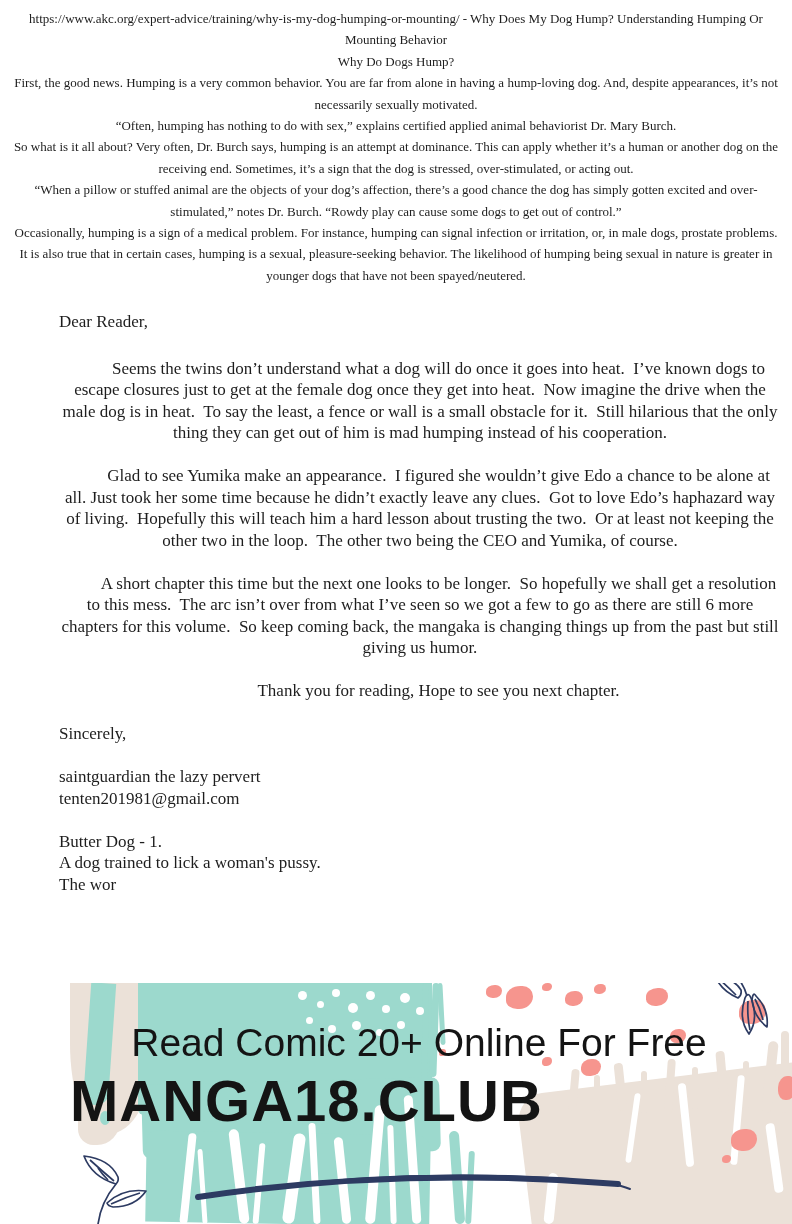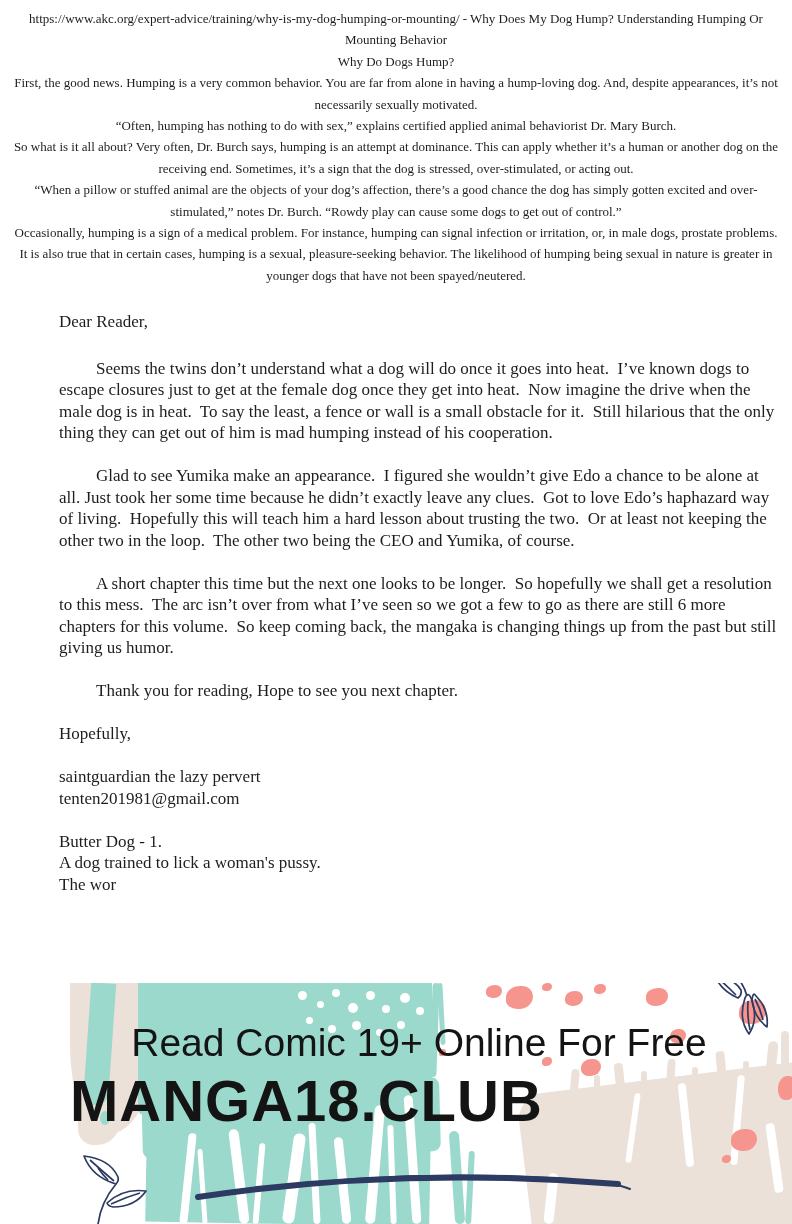--- a/index.html
+++ b/index.html
@@ -7,21 +7,21 @@
     position:relative;width:792px;height:1224px;margin:0 auto;
     background:#ffffff;overflow:hidden;
     font-family:"Liberation Serif","DejaVu Serif",serif;
     color:#1d1d1d;
   }
   .textcol{position:absolute;left:11px;top:8px;width:770px;}
   .article p{margin:0;text-align:center;font-size:13px;line-height:21.4px;}
   .letter{margin-top:25px;margin-left:48px;}
   .letter p{margin:0;font-size:17px;line-height:21.5px;white-space:pre-wrap;}
   .salutation{margin-bottom:25px !important;}
-  .bodypara{text-indent:37px;margin-bottom:21.5px !important;}
+  .bodypara{text-indent:37px;margin-bottom:21.5px !important;text-align:center;}
   .closing{margin-bottom:21.5px !important;}
   .footnote{margin-top:21.5px;}
   .footnote p{margin:0;}
 
   
   .banner{
     position:absolute;left:70px;top:983px;width:722px;height:241px;
     background:#ffffff;overflow:hidden;
     font-family:"Liberation Sans","DejaVu Sans",sans-serif;
   }
@@ -58,21 +58,21 @@
       <p>“When a pillow or stuffed animal are the objects of your dog’s affection, there’s a good chance the dog has simply gotten excited and over-stimulated,” notes Dr. Burch. “Rowdy play can cause some dogs to get out of control.”</p>
       <p>Occasionally, humping is a sign of a medical problem. For instance, humping can signal infection or irritation, or, in male dogs, prostate problems. It is also true that in certain cases, humping is a sexual, pleasure-seeking behavior. The likelihood of humping being sexual in nature is greater in younger dogs that have not been spayed/neutered.</p>
     </section>
 
     <section class="letter">
       <p class="salutation">Dear Reader,</p>
       <p class="bodypara">Seems the twins don’t understand what a dog will do once it goes into heat.  I’ve known dogs to escape closures just to get at the female dog once they get into heat.  Now imagine the drive when the male dog is in heat.  To say the least, a fence or wall is a small obstacle for it.  Still hilarious that the only thing they can get out of him is mad humping instead of his cooperation.</p>
       <p class="bodypara">Glad to see Yumika make an appearance.  I figured she wouldn’t give Edo a chance to be alone at all. Just took her some time because he didn’t exactly leave any clues.  Got to love Edo’s haphazard way of living.  Hopefully this will teach him a hard lesson about trusting the two.  Or at least not keeping the other two in the loop.  The other two being the CEO and Yumika, of course.</p>
       <p class="bodypara">A short chapter this time but the next one looks to be longer.  So hopefully we shall get a resolution to this mess.  The arc isn’t over from what I’ve seen so we got a few to go as there are still 6 more chapters for this volume.  So keep coming back, the mangaka is changing things up from the past but still giving us humor.</p>
       <p class="bodypara">Thank you for reading, Hope to see you next chapter.</p>
-      <p class="closing">Hopefully,</p>
+      <p class="closing">Sincerely,</p>
       <p>saintguardian the lazy pervert</p>
       <p>tenten201981@gmail.com</p>
 
       <div class="footnote">
         <p>Butter Dog - 1.</p>
         <p>A dog trained to lick a woman's pussy.</p>
         <p>The wor</p>
       </div>
     </section>
   </div>
@@ -147,21 +147,21 @@
     <div class="shape pk" style="left:576px;top:5px;width:22px;height:18px;"></div>
     <div class="shape pk" style="left:600px;top:46px;width:16px;height:14px;"></div>
     <div class="shape pk" style="left:511px;top:76px;width:20px;height:17px;"></div>
     <div class="shape pk" style="left:472px;top:74px;width:10px;height:9px;"></div>
     <div class="shape pk" style="left:369px;top:66px;width:7px;height:7px;"></div>
     <div class="shape pk" style="left:669px;top:17px;width:27px;height:24px;"></div>
     <div class="shape pk" style="left:708px;top:93px;width:18px;height:24px;"></div>
     <div class="shape pk" style="left:661px;top:146px;width:26px;height:22px;"></div>
     <div class="shape pk" style="left:652px;top:172px;width:9px;height:8px;"></div>
 
-    <div class="tagline">Read Comic 19+ Online For Free</div>
+    <div class="tagline">Read Comic 20+ Online For Free</div>
     <div class="sitename">MANGA18.CLUB</div>
 
     <svg class="overlay" width="722" height="241" viewBox="0 0 722 241">
       <path d="M128 214 Q 330 183 548 201" fill="none" stroke="#2d3b62" stroke-width="6" stroke-linecap="round"></path>
       <path d="M160 210 Q 330 186 500 197" fill="none" stroke="#2d3b62" stroke-width="4" stroke-linecap="round"></path>
       <path d="M540 200 Q 552 203 560 206" fill="none" stroke="#2d3b62" stroke-width="2" stroke-linecap="round"></path>
     </svg>
 
     <svg class="overlay" style="left:640px;top:-8px;" width="76" height="72" viewBox="0 0 76 72">
       <g fill="none" stroke="#2d3b62" stroke-width="1.7" stroke-linejoin="round">

